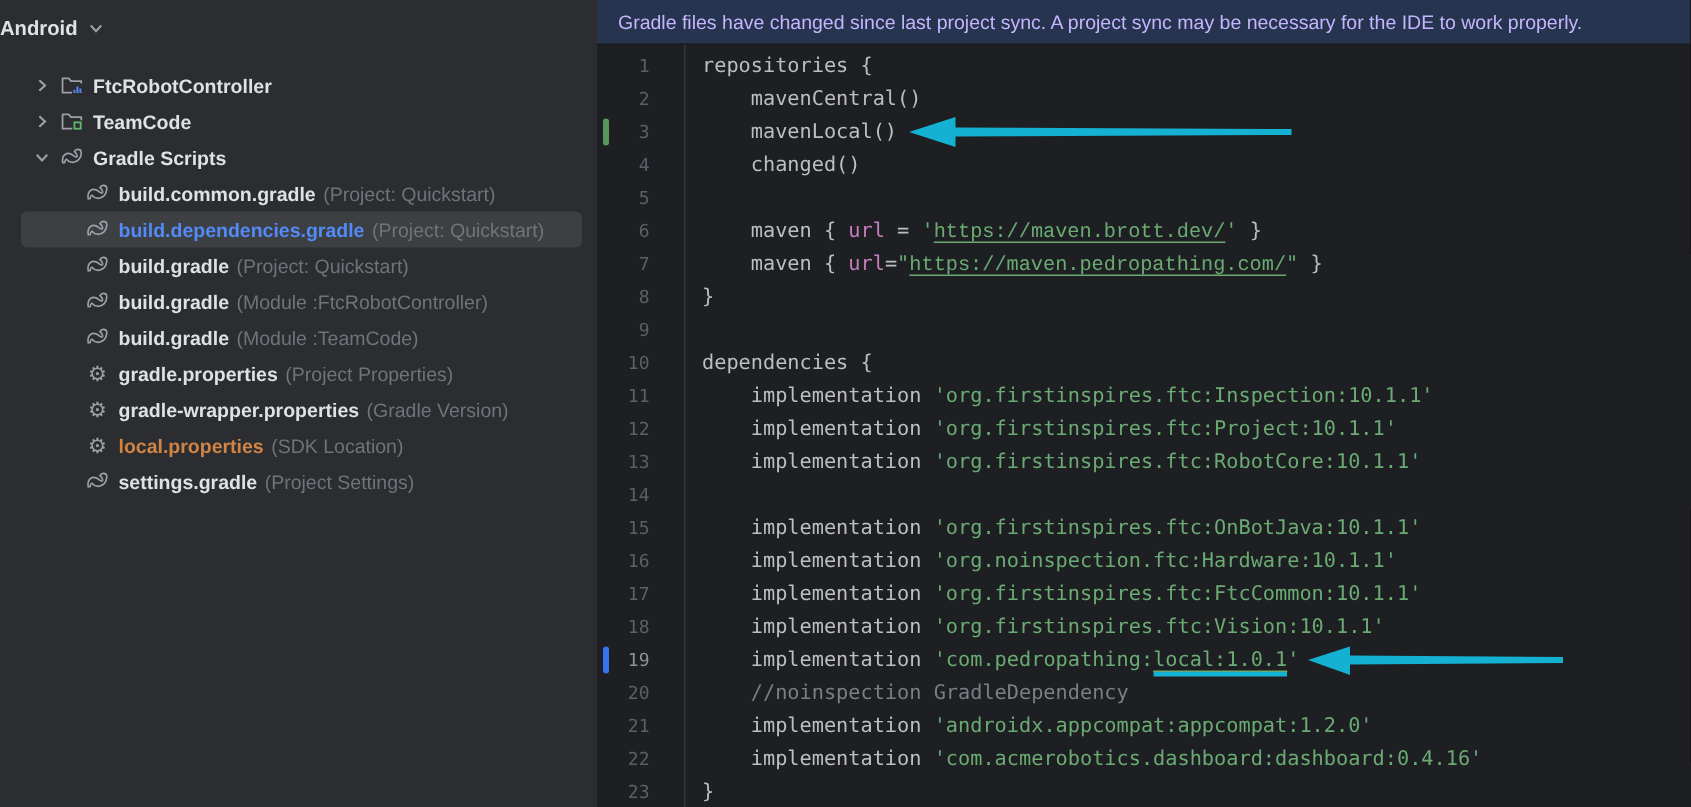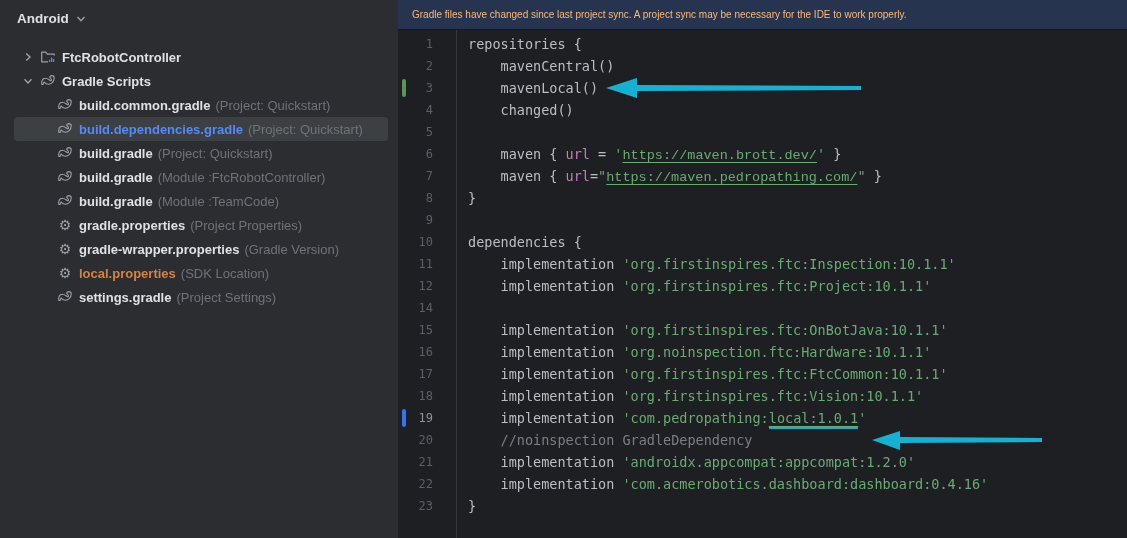--- a/index.html
+++ b/index.html
@@ -6,43 +6,43 @@
   html,body { background:#141517; }
   .app {
     position:relative; width:1127px; height:538px; overflow:hidden;
     background:#1e1f22; font-family:"Liberation Sans", sans-serif;
     display:flex;
   }
   
   .sidebar { width:398px; flex:none; background:#2b2d30; overflow:hidden; }
   .sidebar-header {
     height:37px; display:flex; align-items:center; gap:7px;
-    padding-left:17px; color:#dfe1e5; font-size:13.5px; font-weight:bold;
+    color:#dfe1e5; font-size:13.5px; font-weight:bold;
   }
   .tree { margin-top:8px; }
   .tree-row {
     height:24px; display:flex; align-items:center;
     margin:0 10px 0 14px; border-radius:4px; font-size:13px;
     color:#dfe1e5; white-space:nowrap; overflow:hidden;
   }
   .tree-row.selected { background:#3d4043; }
   .tree-row.lvl0 { padding-left:6px; }
   .tree-row.lvl1 { padding-left:43px; }
   .tchev { width:16px; height:16px; flex:none; display:flex; align-items:center; justify-content:center; margin-right:4px; }
   .ticon { width:16px; height:16px; flex:none; display:flex; align-items:center; justify-content:center; margin-right:6px; }
   .ticon .gear { font-size:14px; color:#9da0a8; line-height:16px; }
   .tlabel { font-weight:600; color:#dfe1e5; }
   .tlabel.blue { color:var(--selected-file); }
   .tlabel.orange { color:var(--sdk-location-file); }
   .tanno { color:#6f737a; margin-left:5px; font-weight:400; }
   
   .editor-pane { flex:1; display:flex; flex-direction:column; min-width:0; }
   .banner {
-    height:30px; flex:none; background:var(--banner-bg); color:#fdba74;
-    font-size:10px; display:flex; align-items:center; padding:0 14px;
+    height:30px; flex:none; background:var(--banner-bg); color:#c4b5fd;
+    font-size:13px; display:flex; align-items:center; padding:0 14px;
     border-bottom:1px solid #17181b; white-space:nowrap; overflow:hidden;
   }
   .editor {
     position:relative; flex:1; background:#1e1f22; padding-top:3px;
     font-family:"DejaVu Sans Mono", monospace; font-size:13.5px; overflow:hidden;
   }
   .gutter-sep { position:absolute; left:58px; top:0; bottom:0; width:1px; background:#35373b; }
   .code-line { display:flex; height:22px; line-height:22px; position:relative; }
   .gutter {
     width:58px; flex:none; position:relative; text-align:right;
@@ -88,20 +88,35 @@
               <path d="M1.7 3.2h4.1l1.5 1.9h6.9v7.7H1.7V3.2z" stroke="#9da0a8" stroke-width="1.2" fill="none" stroke-linejoin="round"></path>
               <rect x="8" y="6.6" width="7.4" height="7.4" fill="#2b2d30"></rect>
               <path d="M9.6 13v-2.2M11.6 13V8.6M13.6 13v-3" stroke="#548af7" stroke-width="1.3" fill="none"></path>
             </svg>
           </span>
           <span class="tlabel ">FtcRobotController</span>
         </div>
         <div class="tree-row lvl0">
           <span class="tchev">
             <svg width="10" height="10" viewBox="0 0 10 10">
+              <path d="M3.2 1.5 7 5 3.2 8.5" stroke="#9da0a8" stroke-width="1.4" fill="none"></path>
+            </svg>
+          </span>
+          <span class="ticon">
+            <svg width="16" height="16" viewBox="0 0 16 16">
+              <path d="M1.7 3.2h4.1l1.5 1.9h6.9v7.7H1.7V3.2z" stroke="#9da0a8" stroke-width="1.2" fill="none" stroke-linejoin="round"></path>
+              <rect x="8.2" y="7.2" width="7" height="7" fill="#2b2d30"></rect>
+              <rect x="9.6" y="8.6" width="4.2" height="4.2" stroke="#5fb865" stroke-width="1.2" fill="none"></rect>
+            </svg>
+          </span>
+          <span class="tlabel ">TeamCode</span>
+        </div>
+        <div class="tree-row lvl0">
+          <span class="tchev">
+            <svg width="10" height="10" viewBox="0 0 10 10">
               <path d="M1.5 3.2 5 7 8.5 3.2" stroke="#9da0a8" stroke-width="1.4" fill="none"></path>
             </svg>
           </span>
           <span class="ticon">
             <svg width="16" height="16" viewBox="0 0 16 16" fill="none">
               <path d="M14.2 4.9c0-1.3-1-2.3-2.3-2.3-.7 0-1.3.3-1.7.8l-.6.7c1.5 1.3 2.2 2.9 1.6 3.4-.5.4-1.3-.1-2.2-.8C7.2 5.4 5.3 4.8 3.6 5.8 2 6.8 1.4 8.9 1.8 11.5h1.3c.1-1.1.5-2 1.2-2.4.9 1.3 2.5 2.1 4.2 2.1 3 0 5.7-2.7 5.7-6.3z" stroke="#9da0a8" stroke-width="1.1" stroke-linejoin="round"></path>
             </svg>
           </span>
           <span class="tlabel ">Gradle Scripts</span>
         </div>
@@ -229,20 +244,24 @@
             <span class="gutter"><span class="lnum">10</span></span>
             <span class="code"><span class="seg-plain">dependencies {</span></span>
           </div>
           <div class="code-line">
             <span class="gutter"><span class="lnum">11</span></span>
             <span class="code"><span class="seg-plain">    implementation </span><span class="seg-string">'org.firstinspires.ftc:Inspection:10.1.1'</span></span>
           </div>
           <div class="code-line">
             <span class="gutter"><span class="lnum">12</span></span>
             <span class="code"><span class="seg-plain">    implementation </span><span class="seg-string">'org.firstinspires.ftc:Project:10.1.1'</span></span>
+          </div>
+          <div class="code-line">
+            <span class="gutter"><span class="lnum">13</span></span>
+            <span class="code"><span class="seg-plain">    implementation </span><span class="seg-string">'org.firstinspires.ftc:RobotCore:10.1.1'</span></span>
           </div>
           <div class="code-line">
             <span class="gutter"><span class="lnum">14</span></span>
           </div>
           <div class="code-line">
             <span class="gutter"><span class="lnum">15</span></span>
             <span class="code"><span class="seg-plain">    implementation </span><span class="seg-string">'org.firstinspires.ftc:OnBotJava:10.1.1'</span></span>
           </div>
           <div class="code-line">
             <span class="gutter"><span class="lnum">16</span></span>

